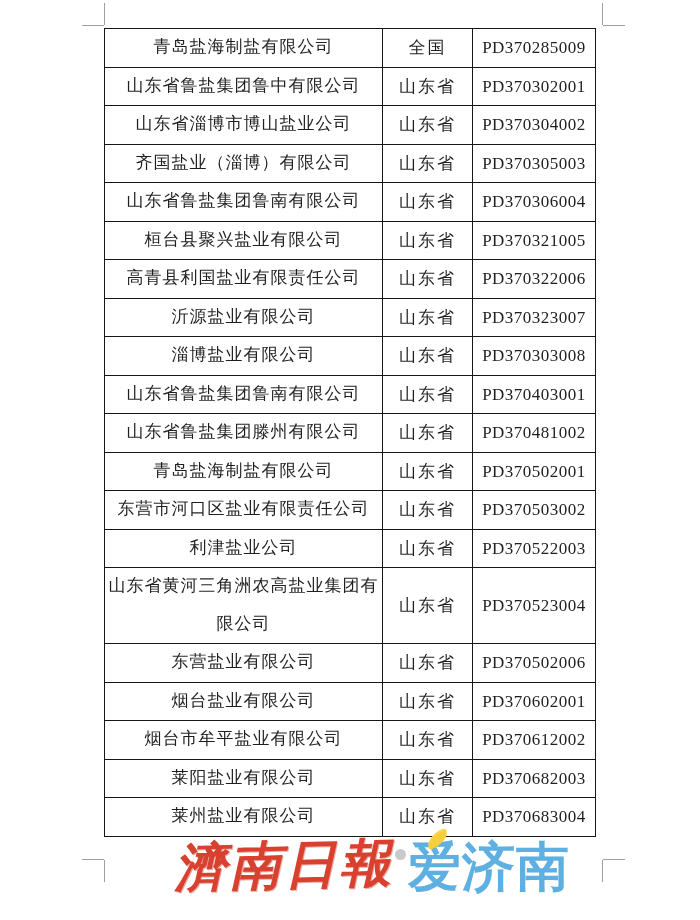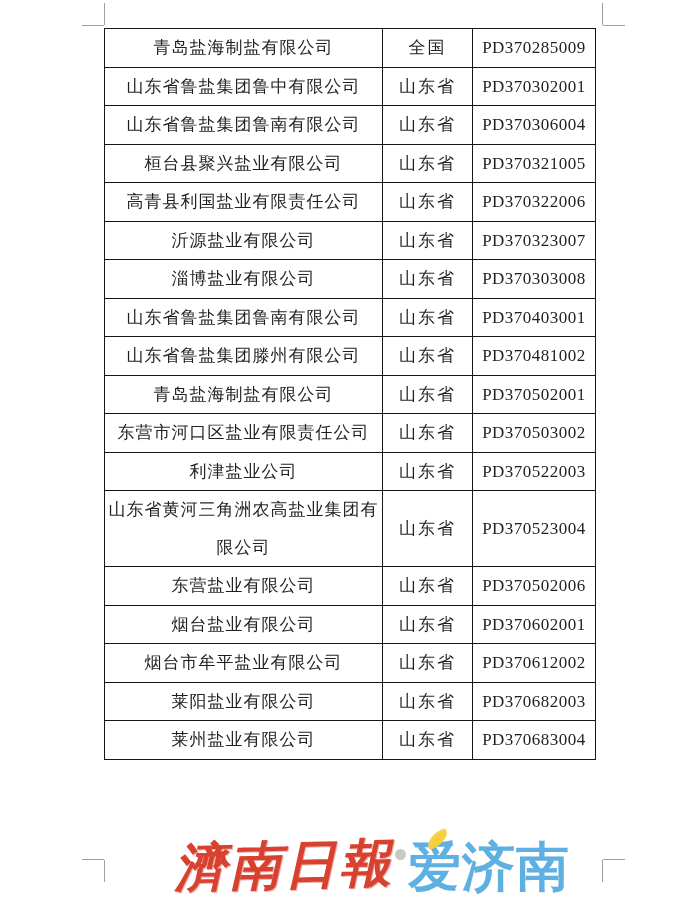--- a/index.html
+++ b/index.html
@@ -31,21 +31,21 @@
   }
   table.companies td{
     border:1.5px solid var(--border);
     padding:0;margin:0;
     text-align:center;vertical-align:middle;
     font-size:17px;color:var(--text);
     line-height:37.5px;
     word-break:break-all;
   }
   tr.row{height:37.6px;}
-  td.c-company{letter-spacing:1px;}
+  td.c-company{letter-spacing:1px;font-family:Liberation Mono, monospace;}
   td.c-region{letter-spacing:2px;}
   td.c-code{letter-spacing:.5px;font-size:17.5px;}
 
   
   .logo-red{
     position:absolute;left:174px;top:824px;
     color:var(--red);
     font-size:52px;font-weight:bold;font-style:italic;
     letter-spacing:3px;line-height:84px;white-space:nowrap;
     transform:rotate(-1.5deg);
@@ -101,21 +101,31 @@
       <td class="c-region">全国</td>
       <td class="c-code">PD370285009</td>
     </tr>
 
     <tr class="row">
       <td class="c-company">山东省鲁盐集团鲁中有限公司</td>
       <td class="c-region">山东省</td>
       <td class="c-code">PD370302001</td>
     </tr>
 
-
+    <tr class="row">
+      <td class="c-company">山东省淄博市博山盐业公司</td>
+      <td class="c-region">山东省</td>
+      <td class="c-code">PD370304002</td>
+    </tr>
+
+    <tr class="row">
+      <td class="c-company">齐国盐业（淄博）有限公司</td>
+      <td class="c-region">山东省</td>
+      <td class="c-code">PD370305003</td>
+    </tr>
 
     <tr class="row">
       <td class="c-company">山东省鲁盐集团鲁南有限公司</td>
       <td class="c-region">山东省</td>
       <td class="c-code">PD370306004</td>
     </tr>
 
     <tr class="row">
       <td class="c-company">桓台县聚兴盐业有限公司</td>
       <td class="c-region">山东省</td>

